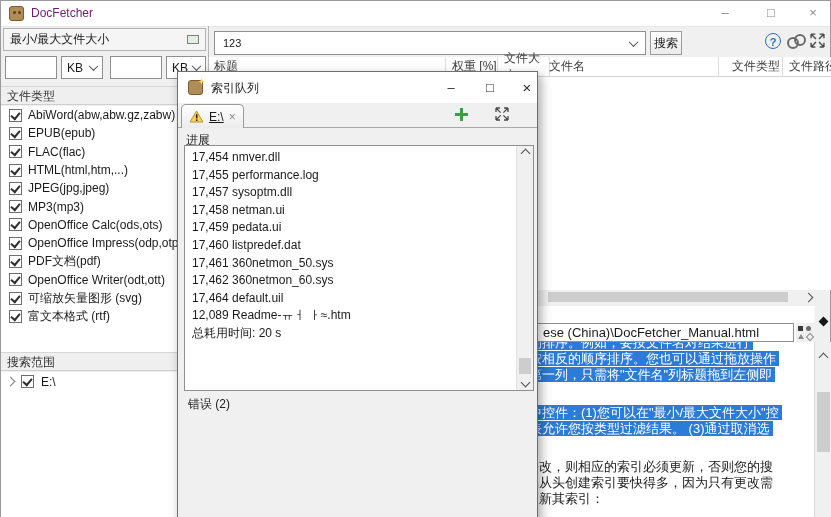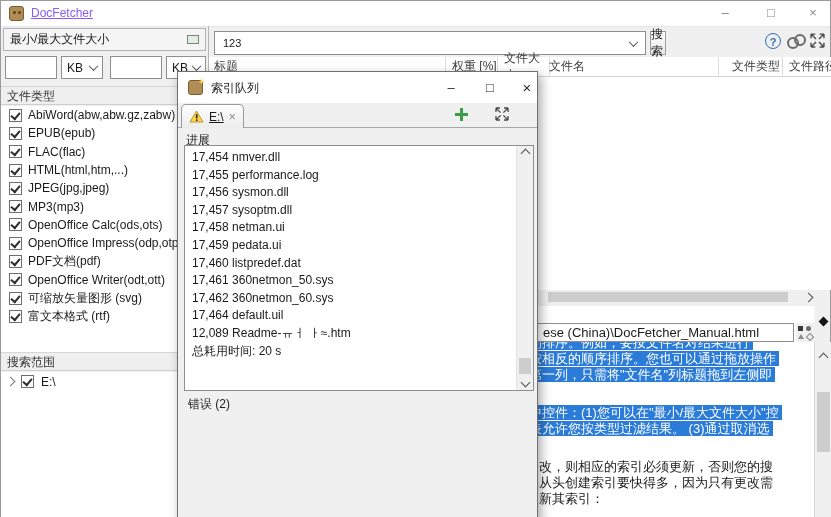--- a/index.html
+++ b/index.html
@@ -49,21 +49,21 @@
 </head>
 <body>
 
 <div id="win">
 
   <div id="titlebar">
     <div class="abs" style="left:8px;top:5px;width:15px;height:15px;background:#b08d57;border:1px solid #7a5c2e;border-radius:3px;box-sizing:border-box;">
       <div style="position:absolute;left:3px;top:4px;width:3px;height:3px;background:#5b4018;border-radius:50%;"></div>
       <div style="position:absolute;left:8px;top:4px;width:3px;height:3px;background:#5b4018;border-radius:50%;"></div>
     </div>
-    <span class="abs" style="left:30px;top:5px;color:#8b5cf6;text-decoration:underline;">DocFetcher</span>
+    <span class="abs" style="left:30px;top:5px;color:#701a75;">DocFetcher</span>
     <span class="wbtn" style="right:92px;">–</span>
     <span class="wbtn" style="right:46px;">□</span>
     <span class="wbtn" style="right:4px;">×</span>
   </div>
 
   <div class="abs" style="left:2px;top:27px;width:203px;height:23px;background:#f5f5f5;border:1px solid #b2b2b2;box-sizing:border-box;display:flex;align-items:center;justify-content:space-between;padding:0 6px;">
     <span>最小/最大文件大小</span>
     <span style="width:10px;height:7px;border:1px solid #7f7f7f;background:#e4efe4;display:inline-block;"></span>
   </div>
   <div class="abs field" style="left:4px;top:55px;width:52px;height:23px;"></div>
@@ -74,21 +74,21 @@
   <div class="abs field" style="left:109px;top:55px;width:52px;height:23px;"></div>
   <div class="abs combo" style="left:165px;top:55px;width:40px;height:23px;">
     <span>KB</span>
       <span class="chev chev-down"></span>
   </div>
 
   <div class="abs field" style="left:213px;top:30px;width:432px;height:24px;display:flex;align-items:center;justify-content:space-between;padding:0 8px;">
     <span style="font-size:11px;">123</span>
     <span class="chev chev-down"></span>
   </div>
-  <div class="abs" style="left:649px;top:30px;width:16px;height:24px;background:linear-gradient(#fdfdfd,#ebebeb);border:1px solid #9d9d9d;box-sizing:border-box;display:flex;align-items:center;justify-content:center;">
+  <div class="abs" style="left:649px;top:30px;width:32px;height:24px;background:linear-gradient(#fdfdfd,#ebebeb);border:1px solid #9d9d9d;box-sizing:border-box;display:flex;align-items:center;justify-content:center;">
     <span>搜索</span>
   </div>
   <div class="abs icon-btn" style="left:764px;top:32px;width:16px;height:16px;border:1.5px solid #2e6db5;border-radius:50%;color:#2e6db5;font-weight:bold;font-size:11px;text-align:center;line-height:16px;box-sizing:border-box;">?</div>
   <div class="abs icon-btn" style="left:786px;top:33px;width:20px;height:14px;">
     <span class="ring" style="position:absolute;left:0;top:3px;"></span>
     <span class="ring" style="position:absolute;left:7px;top:0;"></span>
   </div>
   <div class="abs icon-btn" style="left:809px;top:32px;">
     <svg width="15" height="15" viewBox="0 0 14 14">
         <path d="M1 1H5M1 1V5M1 1L5.6 5.6M13 1H9M13 1V5M13 1L8.4 5.6M1 13V9M1 13H5M1 13L5.6 8.4M13 13V9M13 13H9M13 13L8.4 8.4" stroke="#4a4a4a" stroke-width="1.3" fill="none"></path>
@@ -255,21 +255,20 @@
           </svg>
       </span>
     </div>
 
     <span class="abs" style="left:8px;top:60px;color:#222;">进展</span>
 
     <div class="listbox abs" style="left:6px;top:73px;width:350px;height:246px;">
       <div style="padding-top:3px;padding-right:18px;">
         <div class="pline">17,454 nmver.dll</div>
         <div class="pline">17,455 performance.log</div>
-        <div class="pline">17,456 sysmon.dll</div>
         <div class="pline">17,457 sysoptm.dll</div>
         <div class="pline">17,458 netman.ui</div>
         <div class="pline">17,459 pedata.ui</div>
         <div class="pline">17,460 listpredef.dat</div>
         <div class="pline">17,461 360netmon_50.sys</div>
         <div class="pline">17,462 360netmon_60.sys</div>
         <div class="pline">17,464 default.uil</div>
         <div class="pline">12,089 Readme-ㅠㅓ ㅏ≈.htm</div>
         <div class="pline">总耗用时间: 20 s</div>
       </div>

